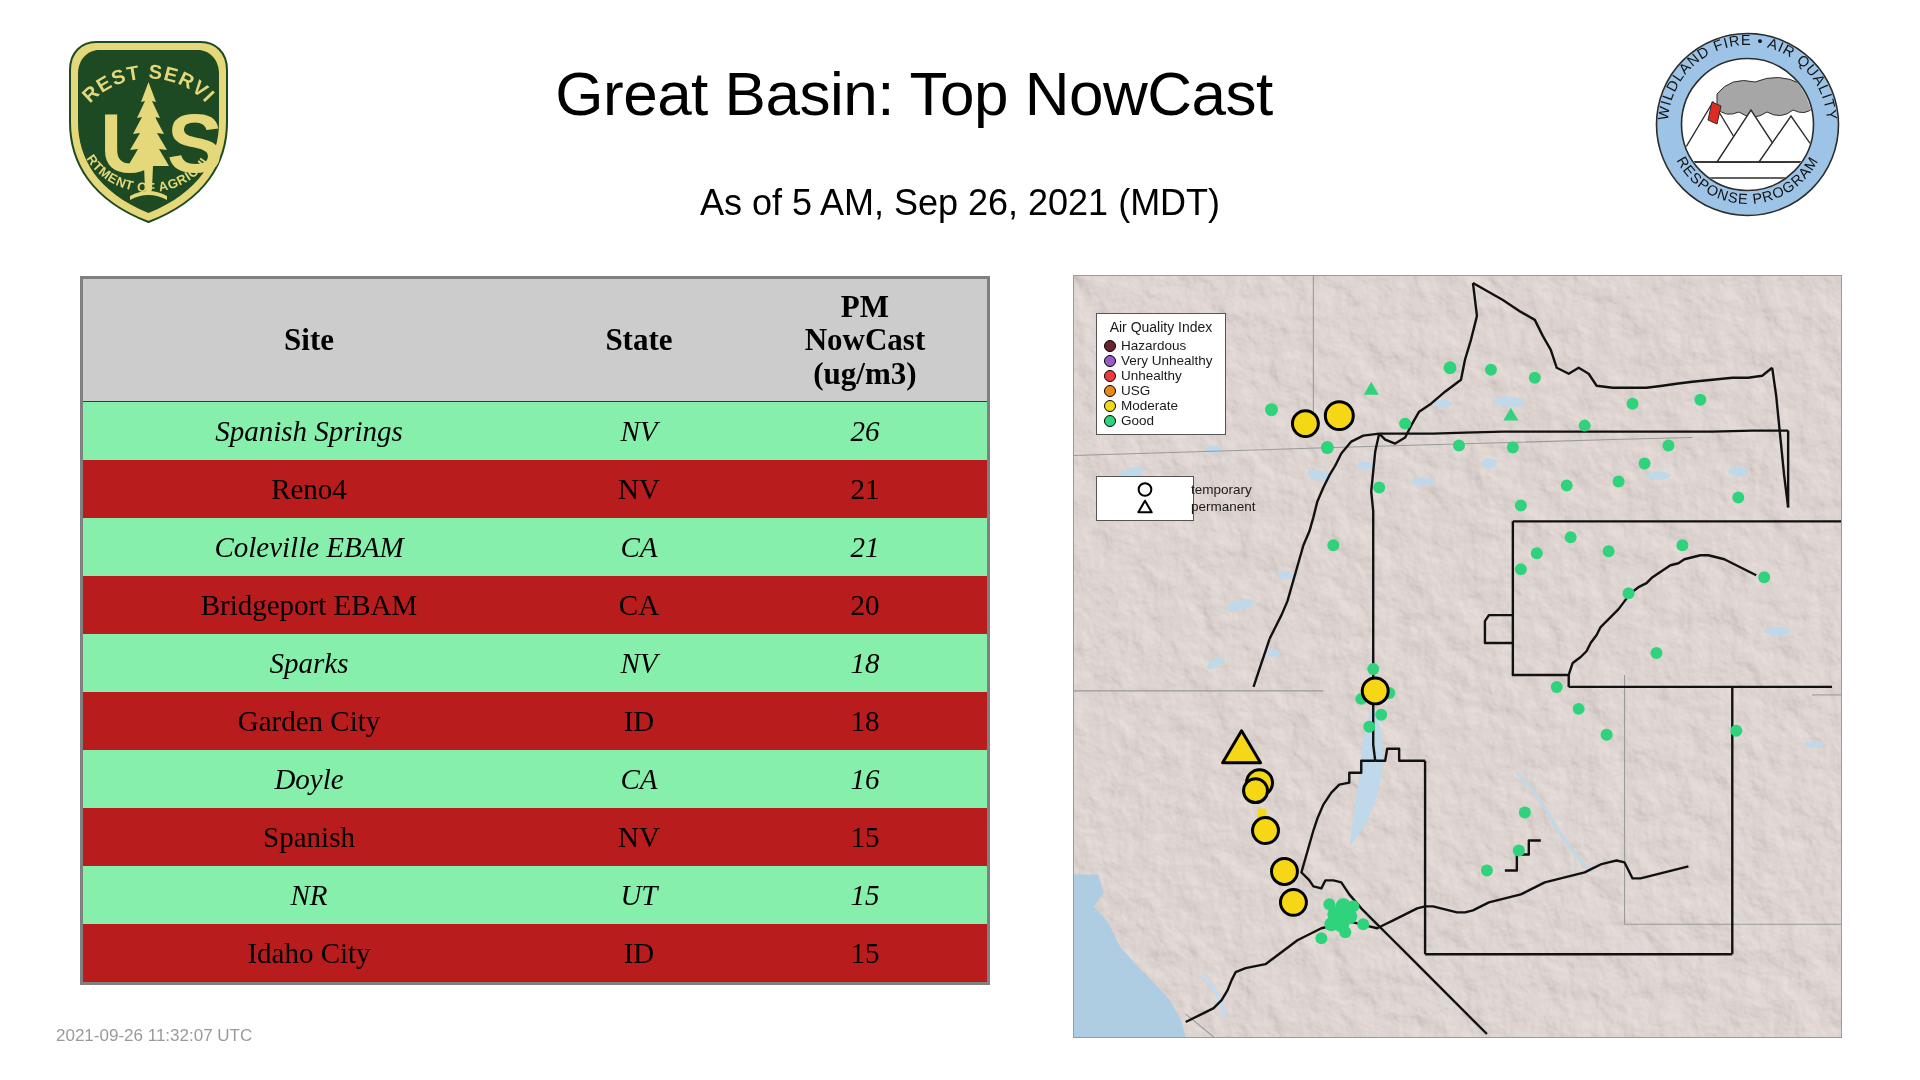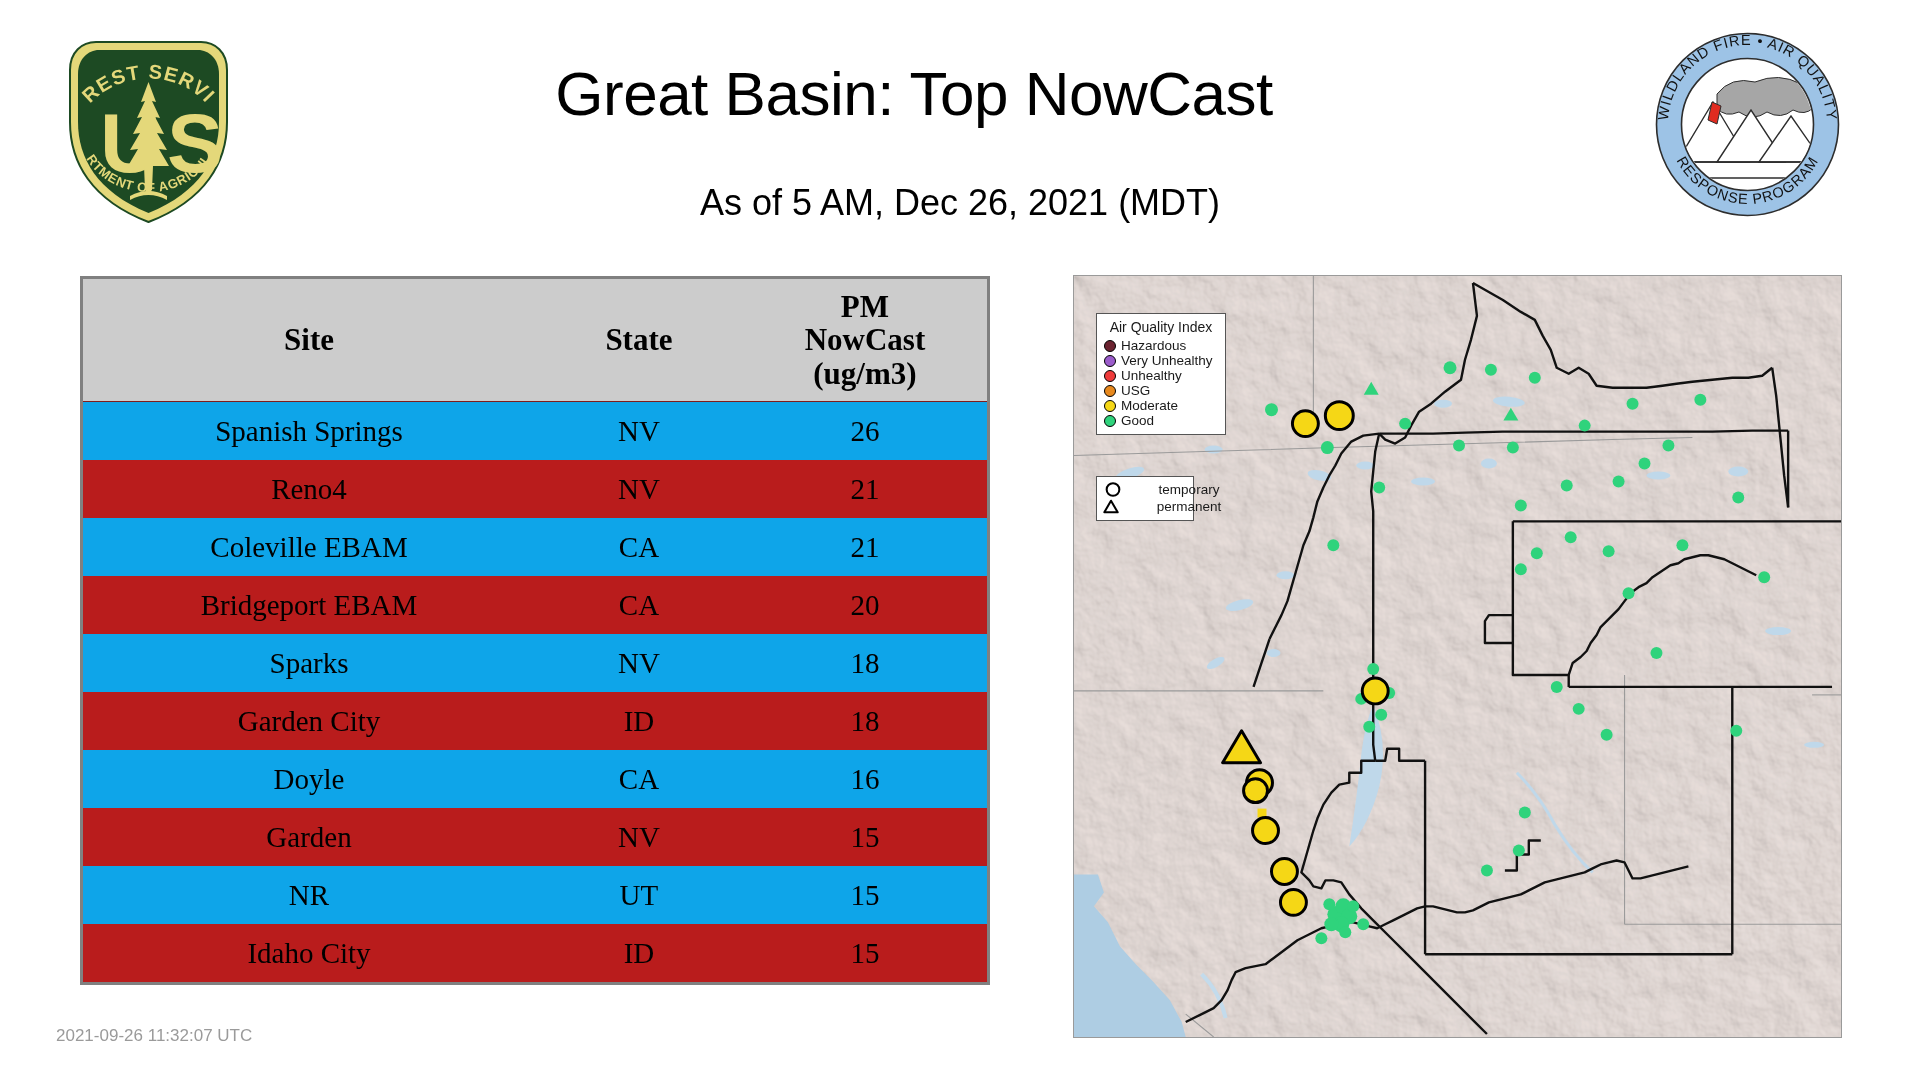--- a/index.html
+++ b/index.html
@@ -92,21 +92,21 @@
   th.col-pm     { width: 27%;    }
   tbody td {
     font-family: "Liberation Serif", serif;
     font-size: 29px;
     color: #000000;
     text-align: center;
     height: 58px;
     padding: 0;
     border: none;
   }
-  tbody tr.odd  { background: #0ea5e9; }
+  tbody tr.odd  { background: #86efac; font-style: italic; }
   tbody tr.even { background: #b91c1c; }
 
   
   #timestamp {
     position: absolute;
     left: 56px;
     top: 1026px;
     font-family: "Liberation Sans", sans-serif;
     font-size: 17px;
     color: #9a9a9a;
@@ -166,21 +166,21 @@
     white-space: nowrap;
     line-height: 15px;
   }
 
   #shape-legend {
     left: 22px;
     top: 200px;
     width: 98px;
     padding: 4px 6px 5px 6px;
   }
-  #shape-legend .legend-row { height: 17px; justify-content: center; }
+  #shape-legend .legend-row { height: 17px; }
   #shape-legend .legend-label { font-size: 13.5px; line-height: 17px; }
   .shape-glyph {
     width: 15px;
     height: 15px;
     margin-right: 4px;
     flex: 0 0 auto;
   }
 </style>
 </head>
 <body>
@@ -242,21 +242,21 @@
       <textPath href="#sealArcTop" startOffset="50%" text-anchor="middle">WILDLAND FIRE  •  AIR QUALITY</textPath>
     </text>
     <path id="sealArcBot" d="M 13 92.5 A 79.5 79.5 0 0 0 172 92.5" fill="none"></path>
     <text font-family="Liberation Sans, sans-serif" font-size="14.5" fill="#111111" letter-spacing="1">
       <textPath href="#sealArcBot" startOffset="50%" text-anchor="middle">RESPONSE PROGRAM</textPath>
     </text>
   </svg>
 </div>
 
 <div id="title">Great Basin: Top NowCast</div>
-<div id="subtitle">As of  5 AM, Dec 26, 2021 (MDT)</div>
+<div id="subtitle">As of  5 AM, Sep 26, 2021 (MDT)</div>
 
 <div id="table-wrap">
   <table>
     <thead>
       <tr>
         <th class="col-site">Site</th>
         <th class="col-state">State</th>
         <th class="col-pm">
           <div>PM</div>
           <div>NowCast</div>
@@ -294,21 +294,21 @@
           <td>Garden City</td>
           <td>ID</td>
           <td>18</td>
         </tr>
         <tr class="odd">
           <td>Doyle</td>
           <td>CA</td>
           <td>16</td>
         </tr>
         <tr class="even">
-          <td>Garden</td>
+          <td>Spanish</td>
           <td>NV</td>
           <td>15</td>
         </tr>
         <tr class="odd">
           <td>NR</td>
           <td>UT</td>
           <td>15</td>
         </tr>
         <tr class="even">
           <td>Idaho City</td>

